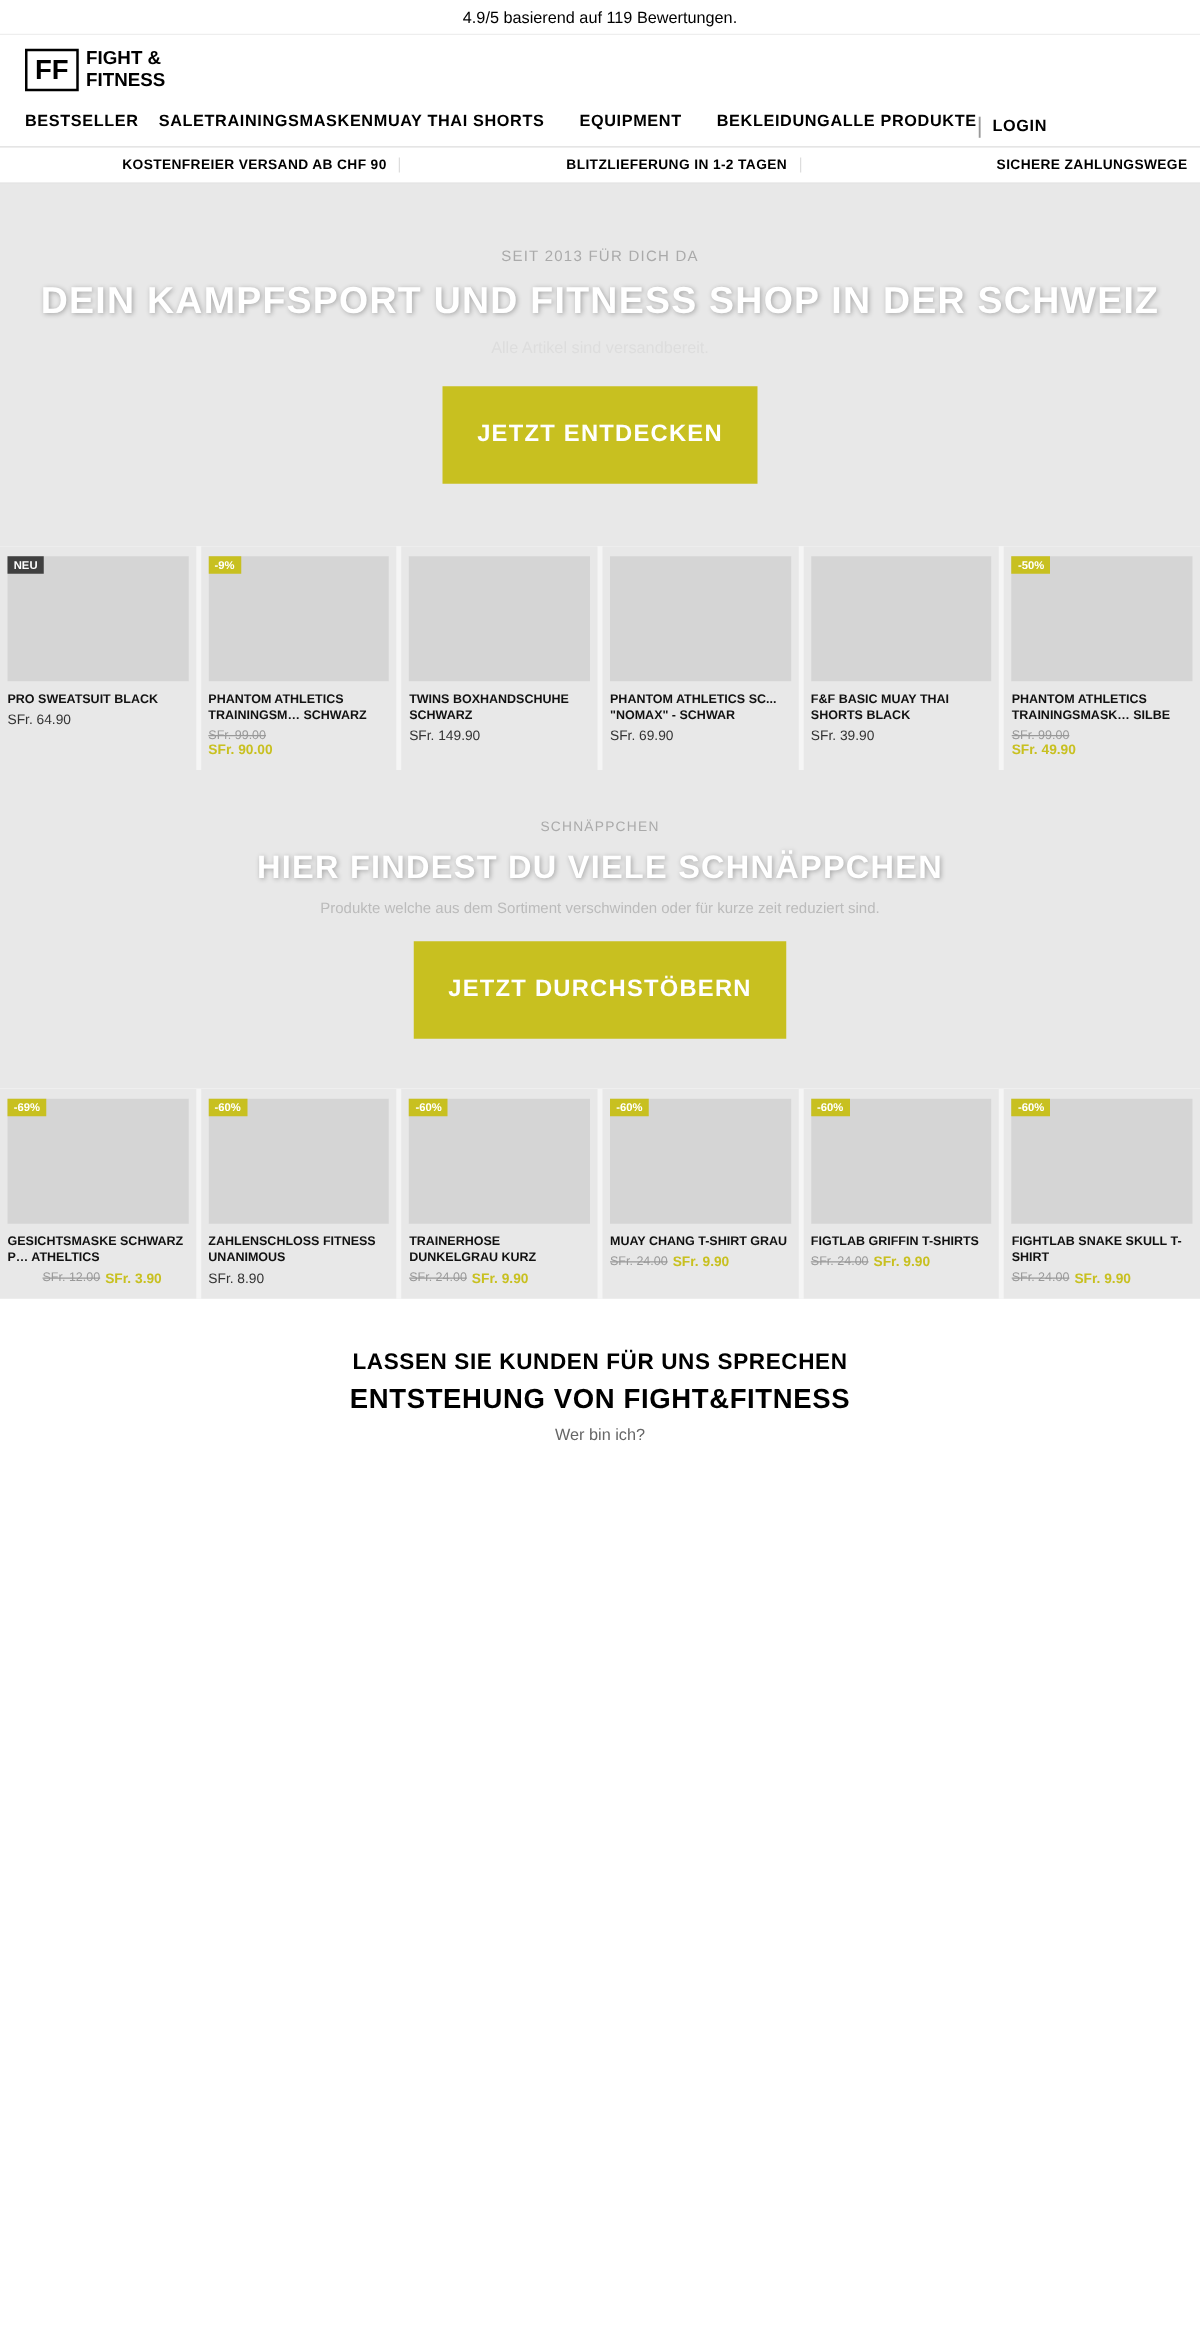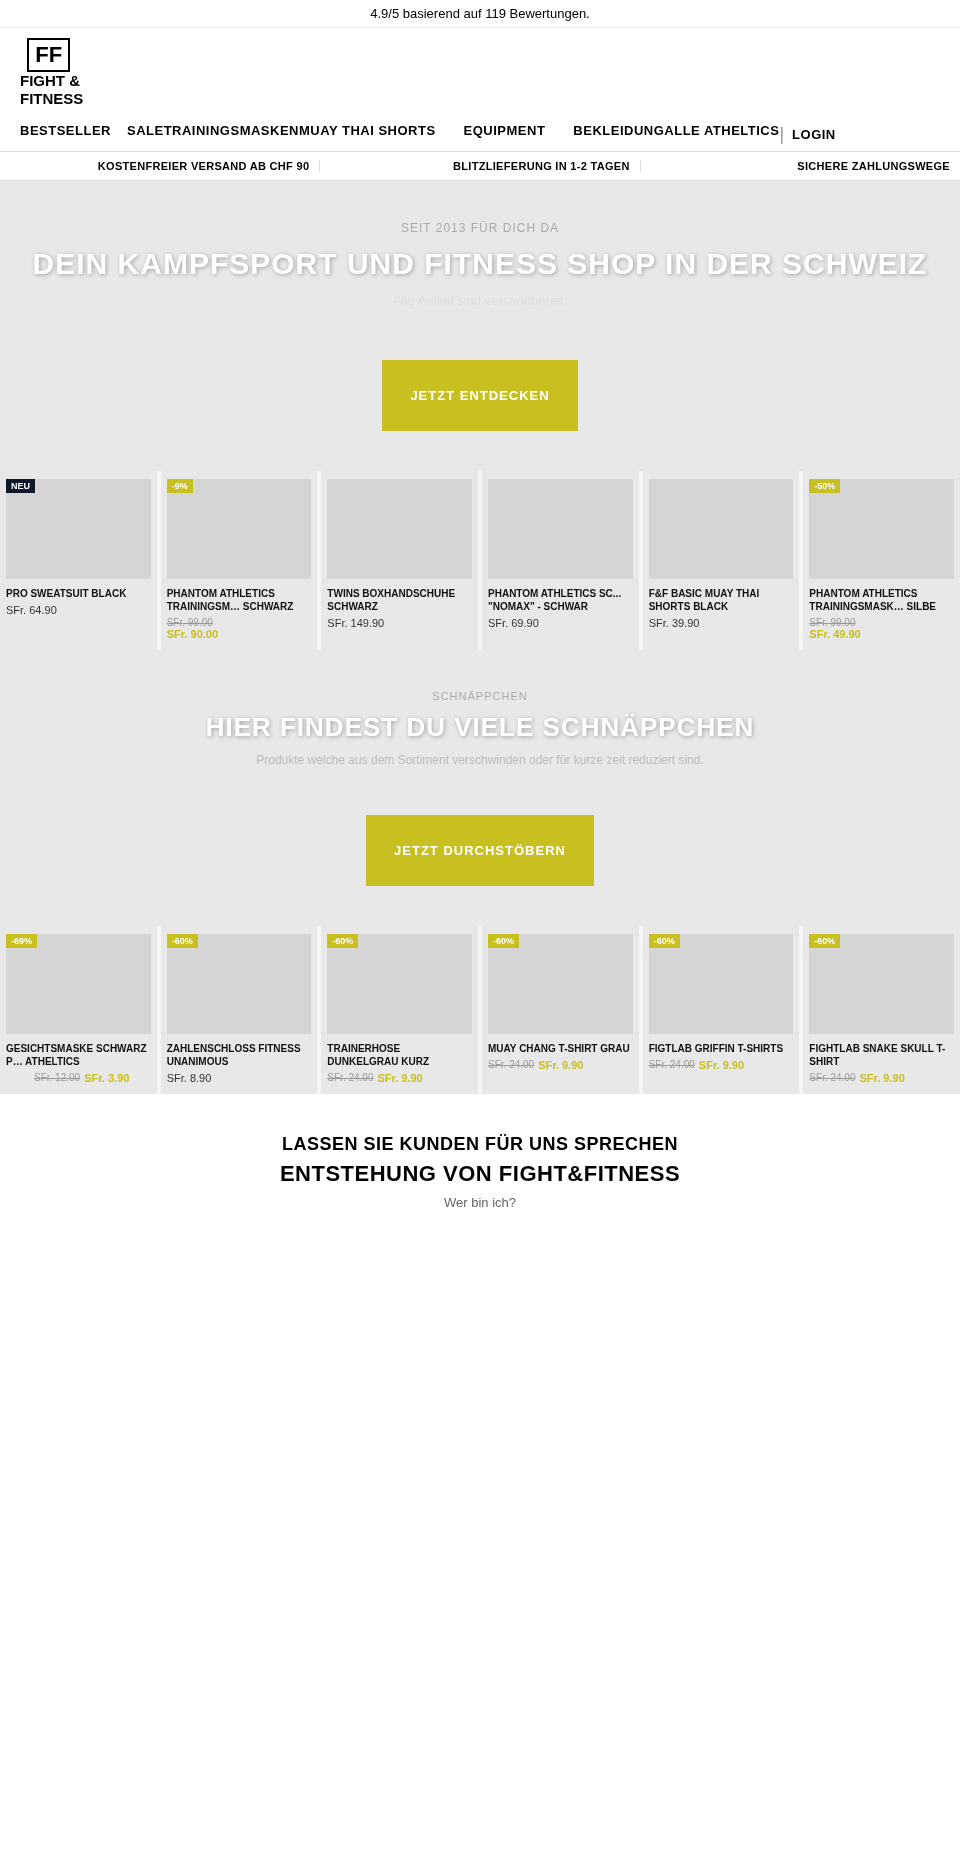--- a/index.html
+++ b/index.html
@@ -18,21 +18,20 @@
     .header {
       display: flex;
       flex-direction: column;
       align-items: flex-start;
       padding: 10px 20px 0 20px;
     }
     .logo {
       display: flex;
       align-items: center;
       margin-bottom: 10px;
-      flex-direction: column;
     }
     .logo-icon {
       font-size: 22px;
       font-weight: 900;
       border: 2px solid #000;
       padding: 4px 6px;
       margin-right: 6px;
       line-height: 1;
     }
     .logo-text {
@@ -128,27 +127,26 @@
     }
     .hero-desc {
       color: #ddd;
       font-size: 13px;
       margin-bottom: 24px;
     }
     .btn-yellow {
       background: #c8c020;
       color: #fff;
       font-weight: 700;
-      font-size: 13px;
+      font-size: 19px;
       letter-spacing: 1px;
       text-transform: uppercase;
       border: none;
       padding: 28px 28px;
       cursor: pointer;
-      margin-top: 28px;
     }
 
     
     .products-row {
       display: flex;
       overflow: hidden;
       background: #f5f5f5;
       padding: 0;
     }
     .product-card {
@@ -164,21 +162,21 @@
     .product-img {
       width: 100%;
       height: 100px;
       background: #d5d5d5;
       margin-bottom: 8px;
     }
     .badge {
       position: absolute;
       top: 8px;
       left: 6px;
-      background: #0f172a;
+      background: #404040;
       color: #fff;
       font-size: 9px;
       font-weight: 700;
       padding: 2px 5px;
     }
     .badge-discount {
       background: #c8c020;
       color: #fff;
     }
     .product-name {
@@ -292,21 +290,21 @@
   <nav>
     <div style="display: flex; gap: 16px;">
         <a href="#">BESTSELLER</a>
         <a href="#" style="display: block; margin-left: 0px;">SALE</a>
       </div>
 
     <a href="#">TRAININGSMASKEN</a>
     <a href="#">MUAY THAI SHORTS</a>
     <a href="#" class="indented">EQUIPMENT</a>
     <a href="#" class="indented">BEKLEIDUNG</a>
-    <a href="#">ALLE ATHELTICS</a>
+    <a href="#">ALLE PRODUKTE</a>
     <div class="login-row">
       <span class="login-sep">|</span>
       <a href="#" class="login-link">LOGIN</a>
     </div>
   </nav>
 </div>
 
 <div class="shipping-bar">
   <span>KOSTENFREIER VERSAND AB CHF 90</span>
   <span>BLITZLIEFERUNG IN 1-2 TAGEN</span>

